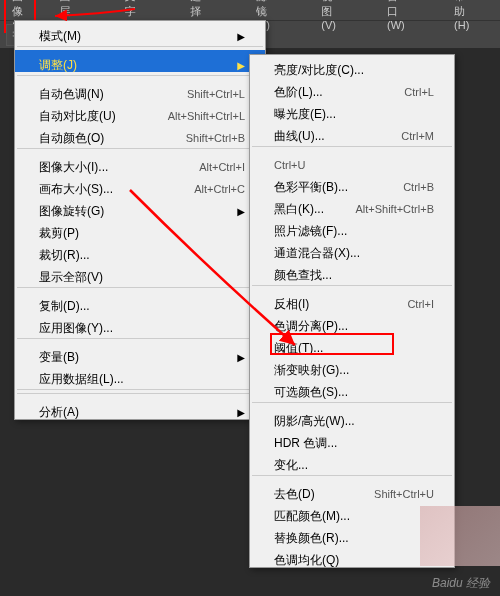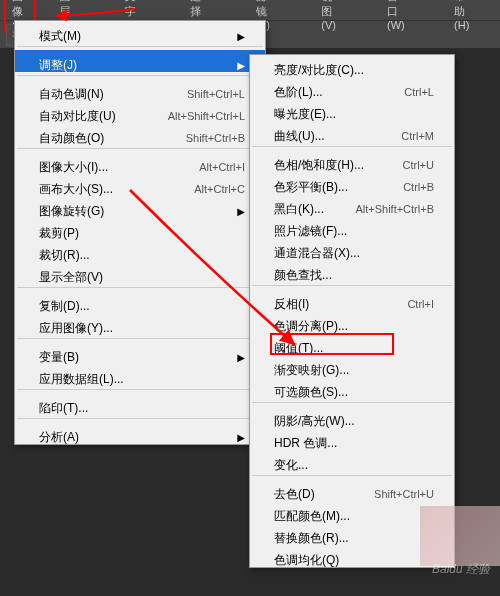--- a/index.html
+++ b/index.html
@@ -8,28 +8,28 @@
 .menubar-item { padding: 2px 24px; cursor: pointer; }
 .menubar-item.hl { border: 2px solid #ff0000; padding: 0 6px; }
 .toolbar { background: #454545; height: 28px; border-top: 1px solid #333; display: flex; align-items: center; padding: 0 6px; gap: 4px; }
 .tool-btn { width: 24px; height: 22px; background: #4a4a4a; border: 1px solid #555; display: flex; align-items: center; justify-content: center; }
 .tool-btn svg { width: 14px; height: 14px; }
 .tool-sep { width: 1px; height: 20px; background: #333; margin: 0 2px; }
 .menu { position: absolute; background: #f0f0f0; border: 1px solid #999; box-shadow: 2px 2px 6px rgba(0,0,0,0.4); font-size: 12px; color: #000; }
 .menu1 { left: 14px; top: 20px; width: 252px; }
 .menu2 { left: 249px; top: 54px; width: 206px; }
 .menu-item { display: flex; justify-content: space-between; align-items: center; padding: 12px 20px 4px 24px; height: 22px; white-space: nowrap; }
-.menu-item.sel { background: #1e6fd6; color: #fef9c3; }
+.menu-item.sel { background: #1e6fd6; color: #fde047; }
 .menu-item.hl { position: relative; }
 .menu-item.hl::after { content: ""; position: absolute; left: 20px; top: 0; right: 60px; bottom: 0; border: 2px solid #ff0000; pointer-events: none; }
 .menu-item .arrow { font-size: 10px; }
 .menu-sep { height: 1px; background: #ccc; margin: 3px 2px; }
 .shortcut { color: #555; font-size: 11px; }
 .arrow-annot { position: absolute; pointer-events: none; }
-.watermark { position: absolute; right: 10px; bottom: 18px; color: rgba(255,255,255,0.45); font-size: 12px; font-style: italic; }
+.watermark { position: absolute; right: 10px; bottom: 4px; color: rgba(255,255,255,0.45); font-size: 12px; font-style: italic; }
 .bgimg { position: absolute; right: 0; bottom: 30px; width: 80px; height: 60px; background: linear-gradient(135deg, #d4a5a5, #e8c5c5); opacity: 0.6; }
 </style>
 </head>
 <body>
 
 <div class="menubar">
   <span class="menubar-item hl">图像(I)</span>
   <span class="menubar-item">图层(L)</span>
   <span class="menubar-item">文字(Y)</span>
   <span class="menubar-item">选择(S)</span>
@@ -129,23 +129,20 @@
     </div>
     <div class="menu-sep"></div>
     <div class="menu-item">
       <span>变量(B)</span>
       <span class="arrow">▶</span>
     </div>
     <div class="menu-item">
       <span>应用数据组(L)...</span>
     </div>
     <div class="menu-sep"></div>
-    <div class="menu-item">
-      <span>陷印(T)...</span>
-    </div>
     <div class="menu-sep"></div>
     <div class="menu-item">
       <span>分析(A)</span>
       <span class="arrow">▶</span>
     </div>
   </div>
 <div class="menu menu2" id="menu2">
     <div class="menu-item">
       <span>亮度/对比度(C)...</span>
     </div>
@@ -155,21 +152,20 @@
     </div>
     <div class="menu-item">
       <span>曝光度(E)...</span>
     </div>
     <div class="menu-item">
       <span>曲线(U)...</span>
       <span class="shortcut">Ctrl+M</span>
     </div>
     <div class="menu-sep"></div>
     <div class="menu-item">
-      <span>色相/饱和度(H)...</span>
       <span class="shortcut">Ctrl+U</span>
     </div>
     <div class="menu-item">
       <span>色彩平衡(B)...</span>
       <span class="shortcut">Ctrl+B</span>
     </div>
     <div class="menu-item">
       <span>黑白(K)...</span>
       <span class="shortcut">Alt+Shift+Ctrl+B</span>
     </div>

